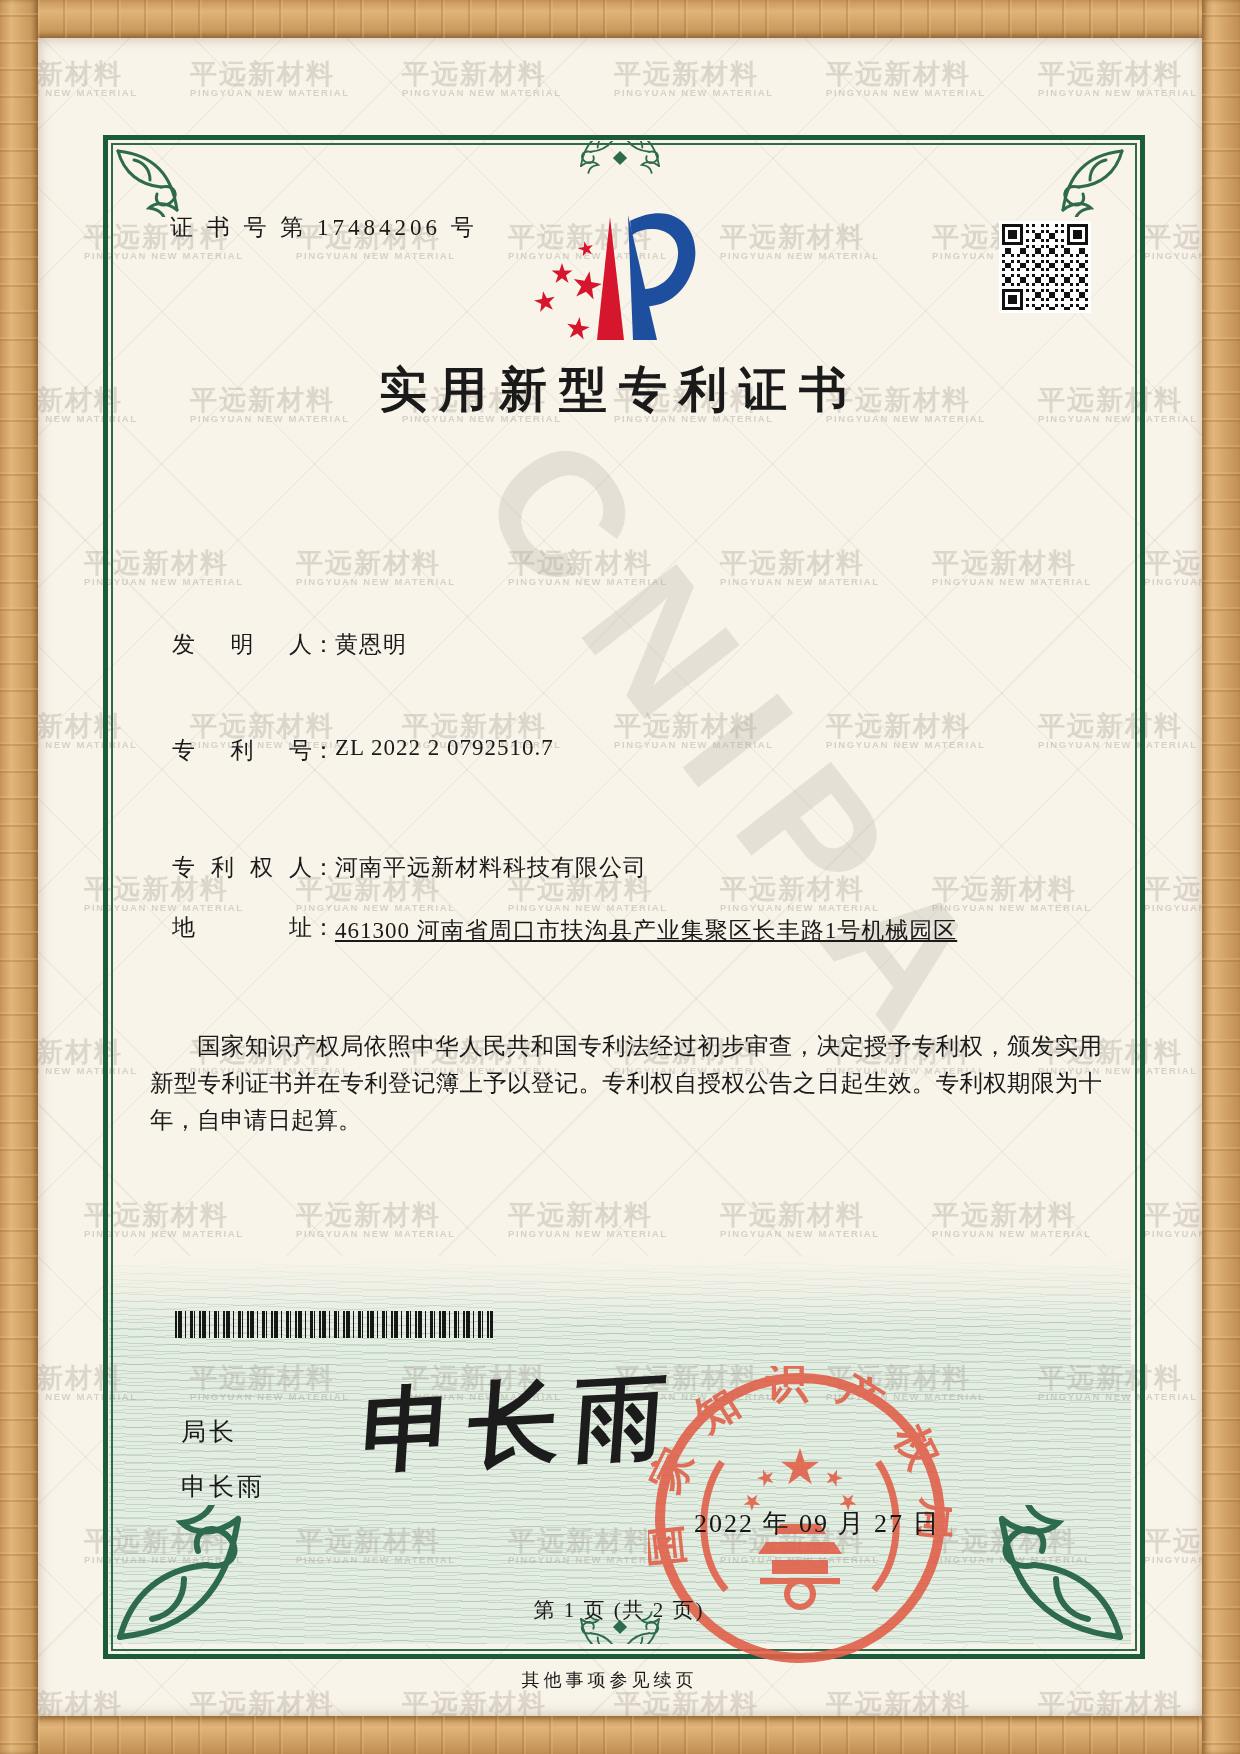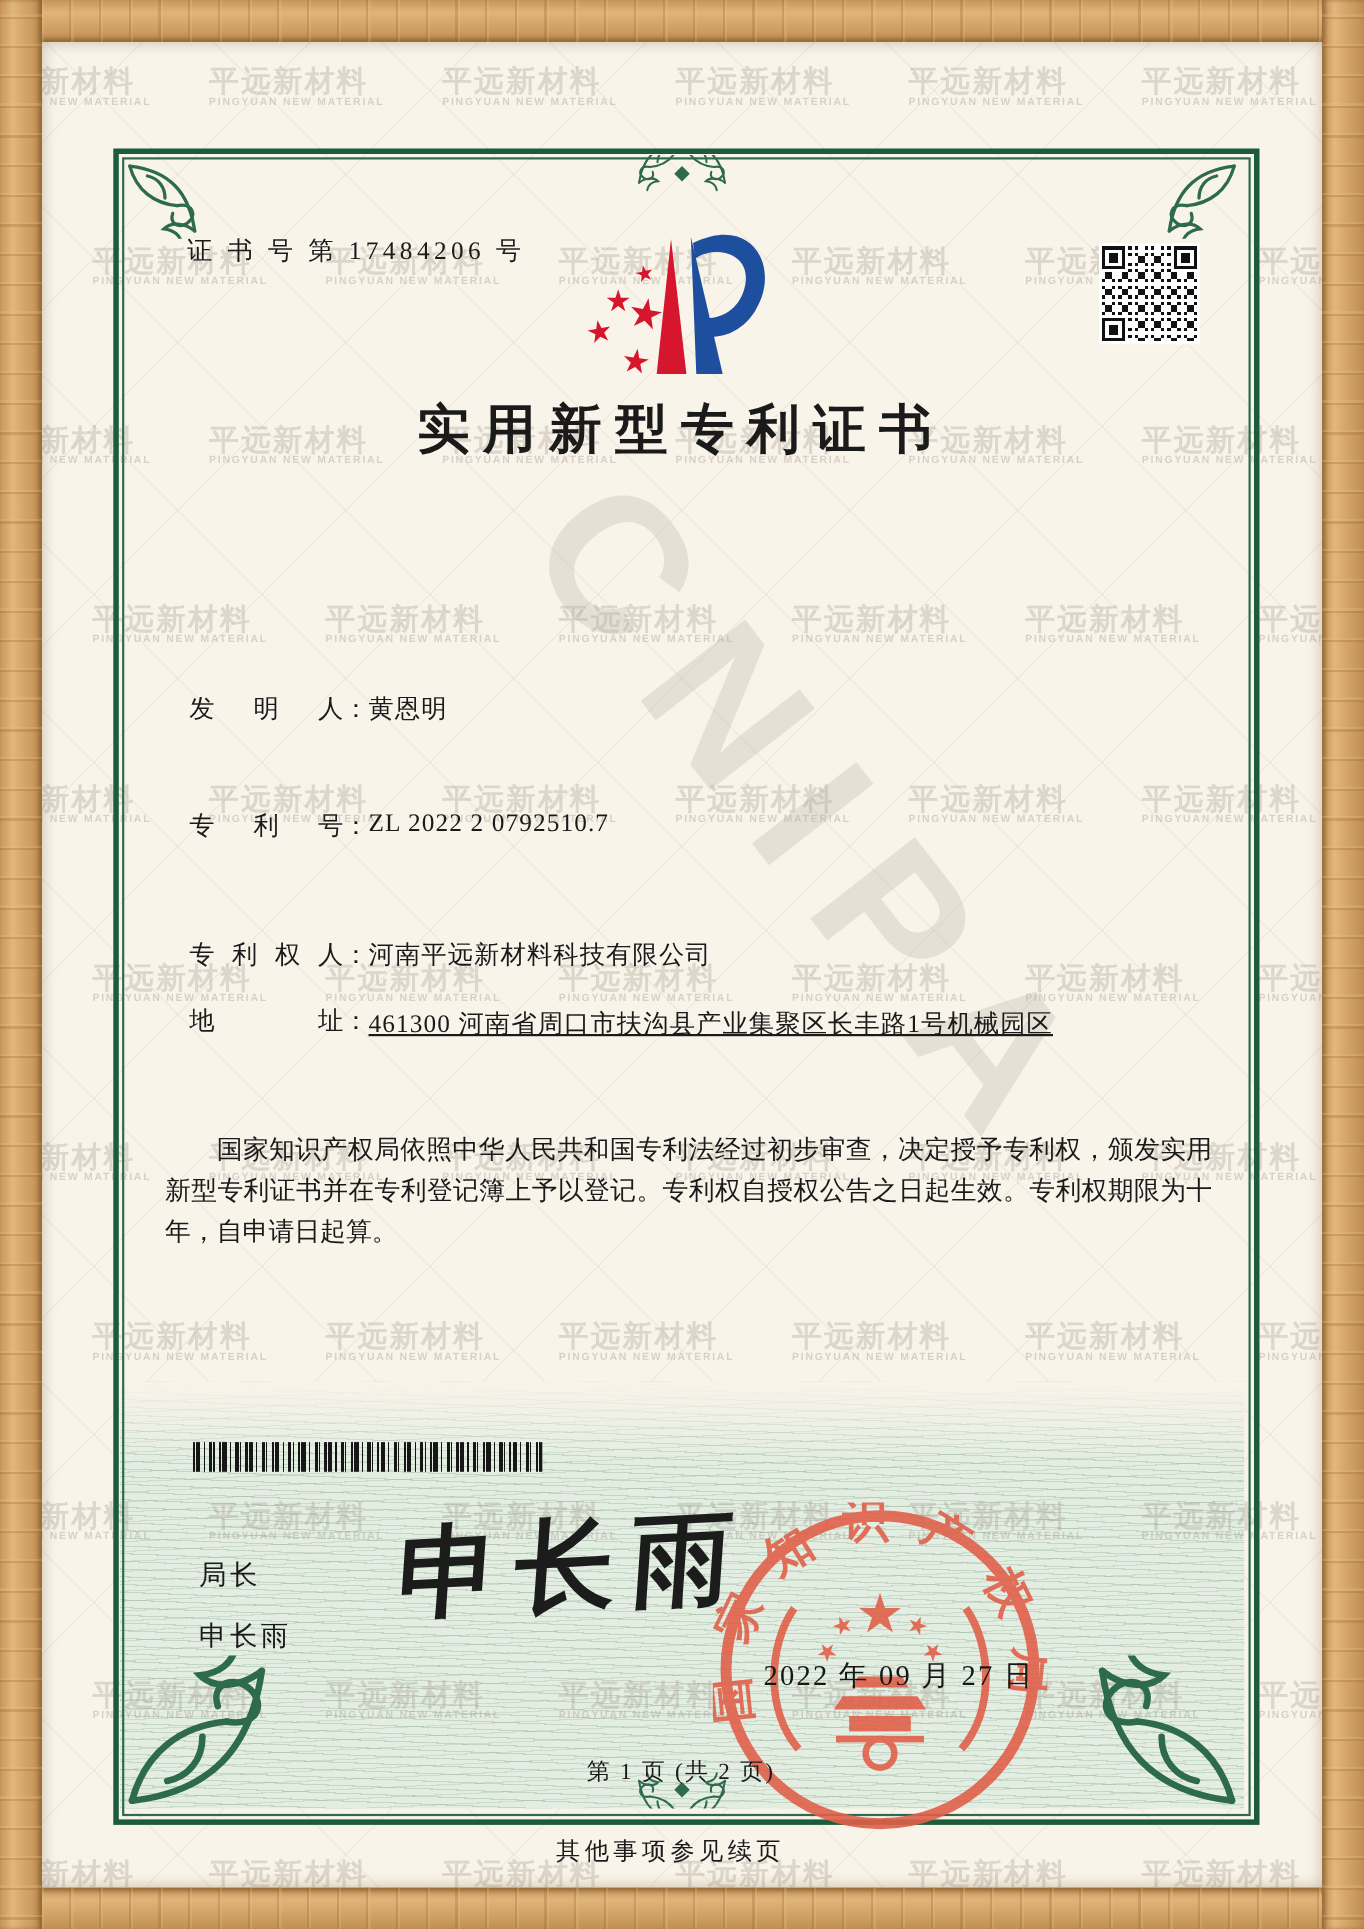--- a/index.html
+++ b/index.html
@@ -66,21 +66,21 @@
   .paras p{margin:0;text-indent:2em;}
   .barcode{position:absolute;left:175px;top:1311px;width:318px;height:27px;
      background:repeating-linear-gradient(90deg,#161616 0 2px,rgba(0,0,0,0) 2px 3px,#161616 3px 7px,rgba(0,0,0,0) 7px 10px,#161616 10px 11px,rgba(0,0,0,0) 11px 15px,#161616 15px 18px,rgba(0,0,0,0) 18px 19px,#161616 19px 20px,rgba(0,0,0,0) 20px 24px);}
   .director{position:absolute;left:181px;top:1415px;font-size:25px;letter-spacing:3px;}
   .director2{position:absolute;left:181px;top:1470px;font-size:25px;letter-spacing:3px;}
   .signature{position:absolute;left:362px;top:1362px;font-size:92px;color:#1c1c1c;
      letter-spacing:14px;transform:rotate(-3deg) skewX(-7deg);font-weight:600;white-space:nowrap;}
   .seal{position:absolute;left:648px;top:1366px;opacity:.9;mix-blend-mode:multiply;}
   .sealdate{position:absolute;left:694px;top:1506px;font-size:26px;letter-spacing:2px;color:#161616;z-index:5;white-space:nowrap;}
   .pagefoot{position:absolute;left:103px;top:1596px;width:1032px;text-align:center;font-size:21px;letter-spacing:2px;}
-  .contnote{position:absolute;left:0;top:1668px;width:1219px;text-align:center;font-size:22px;letter-spacing:4px;}
+  .contnote{position:absolute;left:0;top:1668px;width:1219px;text-align:center;font-size:18px;letter-spacing:4px;}
   svg{display:block;}
 </style>
 </head>
 <body>
 
 <div class="page">
 
   <div class="paper"></div>
   <div class="guilloche"></div>
 

